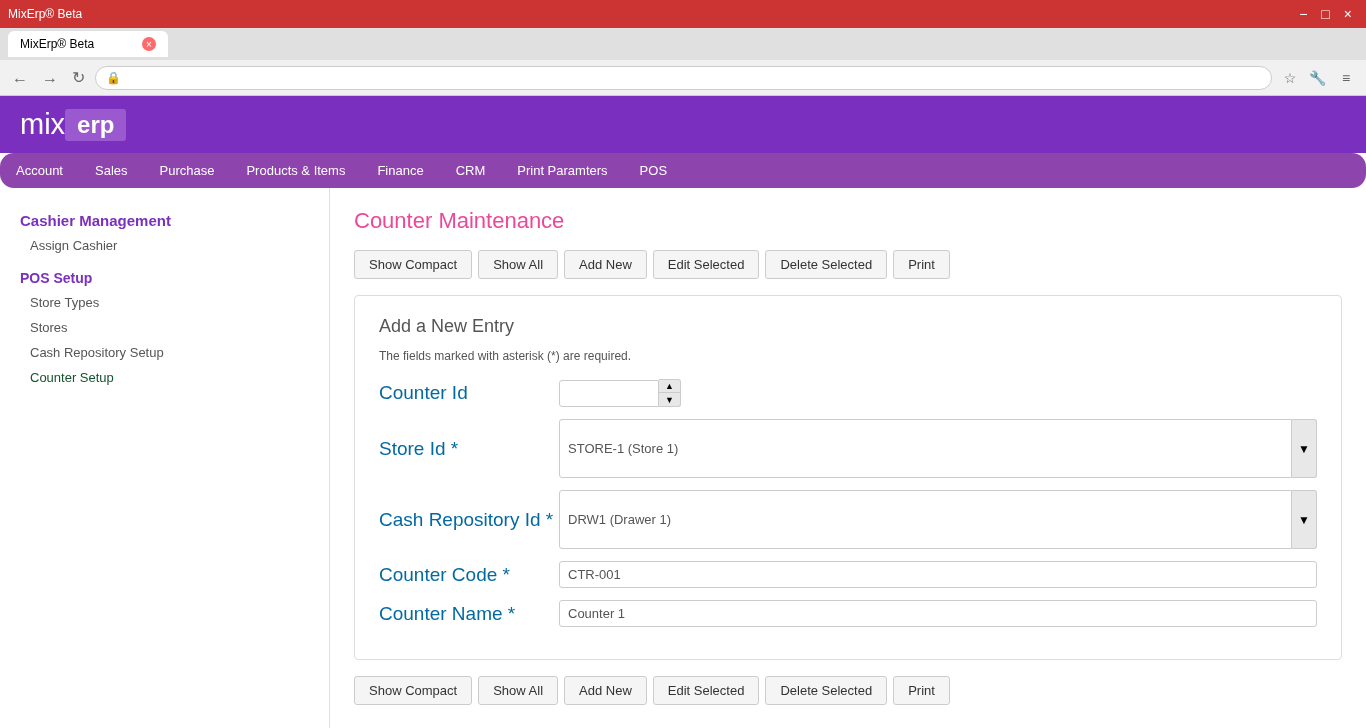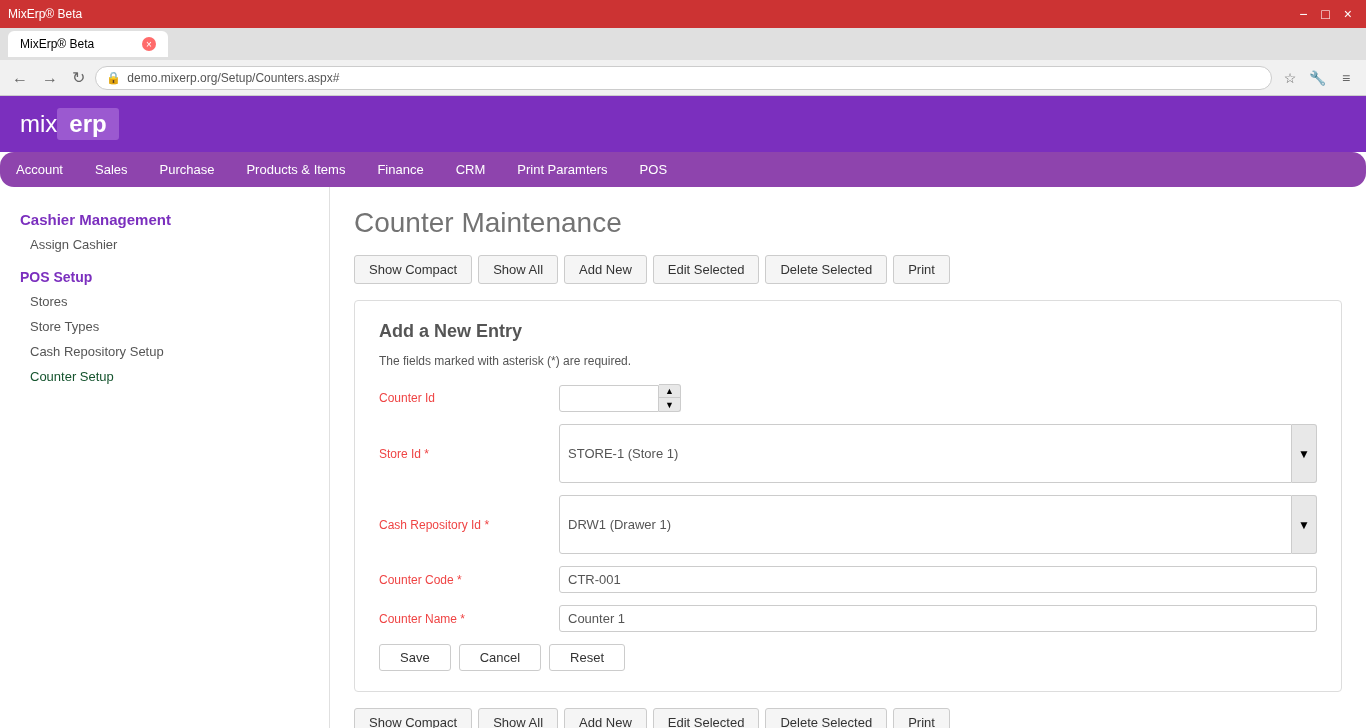--- a/index.html
+++ b/index.html
@@ -12,51 +12,51 @@
     .address-bar { flex: 1; background: white; border: 1px solid #ccc; border-radius: 12px; padding: 4px 10px; font-size: 12px; color: #333; display: flex; align-items: center; gap: 6px; }
     .address-bar-url { flex: 1; color: #555; font-size: 12px; }
     .toolbar-icons { display: flex; gap: 4px; }
     .toolbar-icon { width: 24px; height: 24px; display: flex; align-items: center; justify-content: center; font-size: 14px; color: #666; cursor: pointer; }
 
     
     .app-container { background: white; min-height: 560px; }
 
     
     .app-header { background: #7b2fbe; padding: 12px 20px; display: flex; align-items: center; }
-    .logo-mix { color: white; font-size: 24px; font-weight: normal; }
+    .logo-mix { color: white; font-size: 29px; font-weight: normal; }
     .logo-erp { background: #9b59d0; color: white; font-size: 24px; font-weight: bold; padding: 2px 12px; border-radius: 3px; }
 
     
     .nav-bar { background: #8e44ad; display: flex; align-items: center; border-radius: 14px; }
     .nav-item { color: white; padding: 10px 16px; font-size: 13px; cursor: pointer; text-decoration: none; display: block; }
 
     
     .main-layout { display: flex; background: white; min-height: 500px; }
 
     
     .sidebar { width: 330px; padding: 16px 0; border-right: 1px solid #e0e0e0; background: white; }
     .sidebar-section-title { color: #7b2fbe; font-size: 15px; font-weight: bold; padding: 8px 20px 4px; }
     .sidebar-item { color: #555; padding: 5px 20px 5px 30px; cursor: pointer; font-size: 13px; }
     .sidebar-section-sub { color: #7b2fbe; font-size: 14px; font-weight: bold; padding: 12px 20px 4px; }
     .sidebar-item.active { color: #14532d; }
 
     
     .content { flex: 1; padding: 20px 24px; }
-    .page-title { font-size: 28px; font-weight: normal; color: #737373; margin-bottom: 16px; }
+    .page-title { font-size: 22px; font-weight: normal; color: #ec4899; margin-bottom: 16px; }
 
     
     .btn-bar { display: flex; gap: 6px; margin-bottom: 16px; }
     .btn { padding: 6px 14px; font-size: 13px; border: 1px solid #ccc; border-radius: 3px; cursor: pointer; background: #f5f5f5; color: #333; }
 
     
     .form-card { border: 1px solid #ddd; border-radius: 4px; padding: 20px 24px; margin-bottom: 16px; background: white; }
-    .form-card-title { font-size: 18px; font-weight: bold; color: #555; margin-bottom: 12px; }
+    .form-card-title { font-size: 18px; font-weight: normal; color: #555; margin-bottom: 12px; }
     .form-note { color: #555; font-size: 12px; margin-bottom: 16px; }
     .form-row { display: flex; align-items: center; margin-bottom: 12px; }
-    .form-label { width: 180px; color: #ef4444; font-size: 12px; flex-shrink: 0; }
+    .form-label { width: 180px; color: #0369a1; font-size: 19px; flex-shrink: 0; }
     .form-control { flex: 1; }
     .form-input { width: 100%; padding: 5px 8px; border: 1px solid #ccc; border-radius: 3px; font-size: 13px; color: #555; }
     .form-select-wrap { display: flex; }
     .form-select { flex: 1; padding: 21px 8px; border: 1px solid #ccc; border-radius: 3px 0 0 3px; font-size: 13px; color: #555; background: white; appearance: none; -webkit-appearance: none; }
     .select-btn { background: #e8e8e8; border: 1px solid #ccc; border-left: none; border-radius: 0 3px 3px 0; padding: 4px 6px; cursor: pointer; font-size: 12px; }
     .spinner-wrap { display: flex; align-items: center; }
     .spinner-input { width: 100px; padding: 5px 8px; border: 1px solid #ccc; border-radius: 3px 0 0 3px; font-size: 13px; }
     .spinner-btns { display: flex; flex-direction: column; }
     .spinner-btn { background: #e8e8e8; border: 1px solid #ccc; border-left: none; padding: 0 6px; cursor: pointer; font-size: 9px; height: 14px; display: flex; align-items: center; }
     .spinner-btn:first-child { border-radius: 0 3px 0 0; }
@@ -95,21 +95,20 @@
       <div class="close-btn">×</div>
     </div>
   </div>
 
   <div class="browser-toolbar">
     <button class="nav-btn">←</button>
     <button class="nav-btn">→</button>
     <button class="nav-btn">↻</button>
     <div class="address-bar">
       <span>🔒</span>
-      <span class="address-bar-url">demo.mixerp.org/Setup/Counters.aspx#</span>
     </div>
     <div class="toolbar-icons">
       <div class="toolbar-icon">☆</div>
       <div class="toolbar-icon">🔧</div>
       <div class="toolbar-icon">≡</div>
     </div>
   </div>
 </div>
 
 <div class="app-container">
@@ -130,22 +129,22 @@
     <a class="nav-item">POS</a>
   </nav>
 
   <div class="main-layout">
 
     <aside class="sidebar">
       <div class="sidebar-section-title">Cashier Management</div>
       <div class="sidebar-item">Assign Cashier</div>
 
       <div class="sidebar-section-sub">POS Setup</div>
+      <div class="sidebar-item">Store Types</div>
       <div class="sidebar-item">Stores</div>
-      <div class="sidebar-item">Store Types</div>
       <div class="sidebar-item">Cash Repository Setup</div>
       <div class="sidebar-item active">Counter Setup</div>
     </aside>
 
     <main class="content">
       <h1 class="page-title">Counter Maintenance</h1>
 
       <div class="btn-bar">
         <button class="btn">Show Compact</button>
         <button class="btn">Show All</button>
@@ -203,25 +202,20 @@
           </div>
         </div>
 
         <div class="form-row">
           <label class="form-label">Counter Name *</label>
           <div class="form-control">
             <input class="form-input" type="text" value="Counter 1" style="">
           </div>
         </div>
 
-        <div class="form-actions">
-          <button class="action-btn">Save</button>
-          <button class="action-btn">Cancel</button>
-          <button class="action-btn">Reset</button>
-        </div>
       </div>
 
       <div class="btn-bar">
         <button class="btn">Show Compact</button>
         <button class="btn">Show All</button>
         <button class="btn">Add New</button>
         <button class="btn">Edit Selected</button>
         <button class="btn">Delete Selected</button>
         <button class="btn">Print</button>
       </div>

